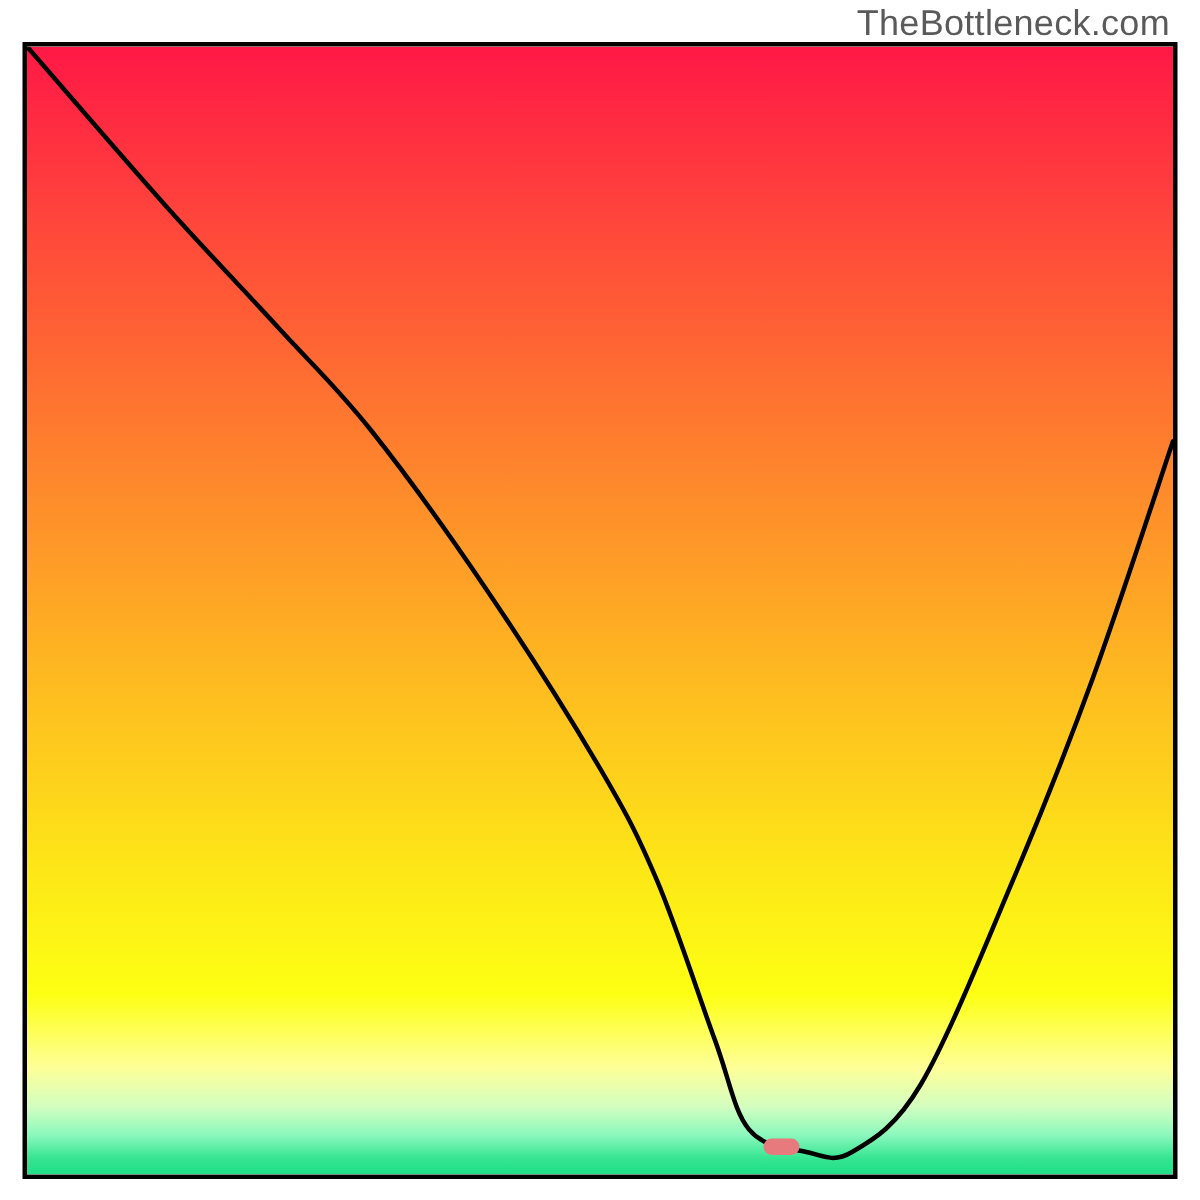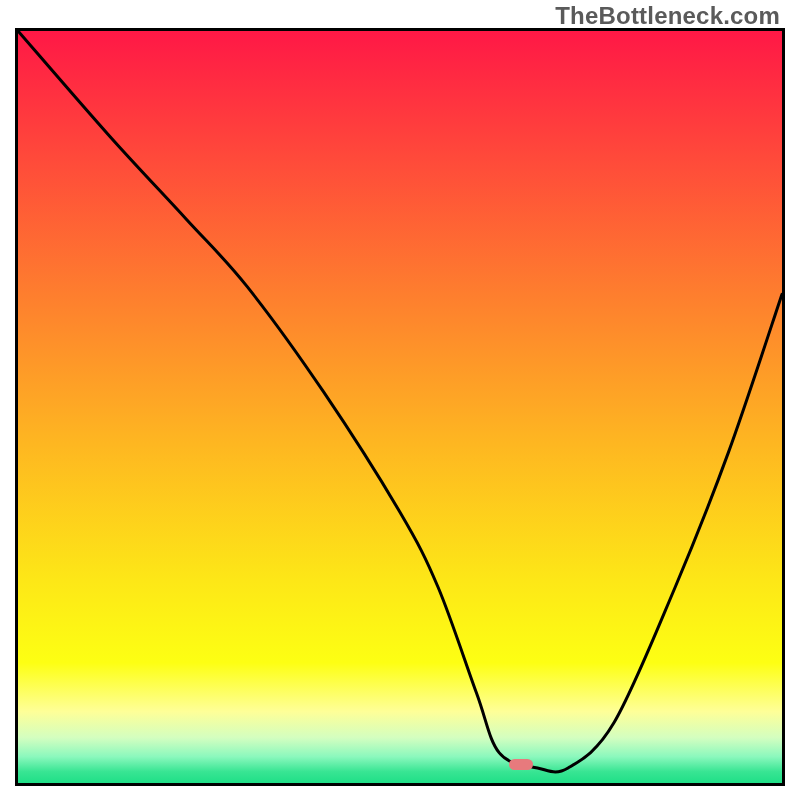--- a/index.html
+++ b/index.html
@@ -14,21 +14,21 @@
     position: relative;
     width: 800px;
     height: 800px;
     box-sizing: border-box;
   }
   .watermark {
     position: absolute;
     top: 2px;
     right: 20px;
     font-size: 24px;
-    font-weight: 700;
+    font-weight: 400;
     color: #5a5a5a;
     letter-spacing: 0.2px;
     z-index: 5;
   }
   .plot-border {
     position: absolute;
     left: 15px;
     top: 28px;
     width: 770px;
     height: 758px;

